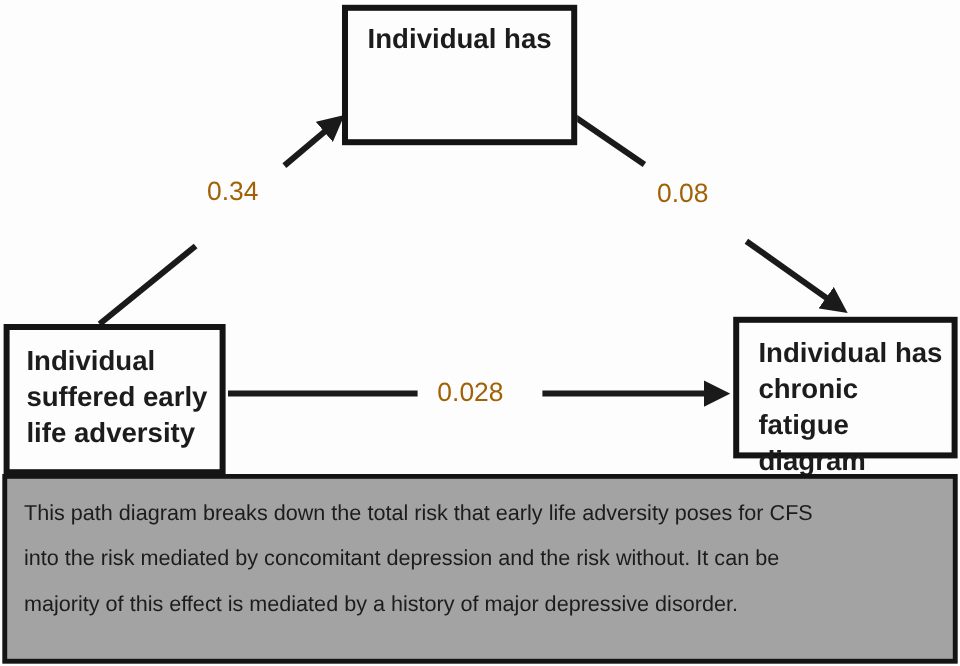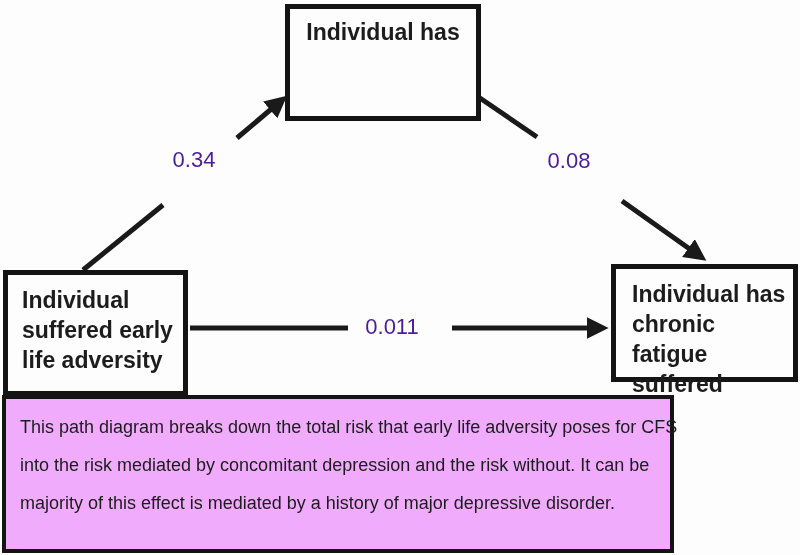--- a/index.html
+++ b/index.html
@@ -58,36 +58,36 @@
     width: 187px;
     height: 118px;
     text-align: left;
     padding: 10px 0 0 16px;
   }
   .coef {
     position: absolute;
     transform: translate(-50%, -50%);
     font-size: 22px;
     font-weight: normal;
-    color: #4c1d95;
+    color: #a16207;
     background: #fdfdfd;
     white-space: nowrap;
   }
   .coef-a2m { left: 194px; top: 160px; }
   .coef-m2c { left: 569px; top: 161px; }
   .coef-a2c { left: 392px; top: 327px; }
   .caption-box {
     position: absolute;
     left: 2px;
     top: 395px;
-    width: 672px;
+    width: 796px;
     height: 158px;
     box-sizing: border-box;
     border: 4px solid #141414;
-    background: #f0abfc;
+    background: #a3a3a3;
     padding: 9px 16px 0 14px;
     font-size: 18px;
     line-height: 38px;
   }
   .caption-line {
     white-space: nowrap;
   }
 </style>
 </head>
 <body>
@@ -117,26 +117,26 @@
 
   <div class="node node-adversity">
     <div>Individual</div>
     <div>suffered early</div>
     <div>life adversity</div>
   </div>
 
   <div class="node node-cfs">
     <div>Individual has</div>
     <div>chronic fatigue</div>
-    <div>suffered</div>
+    <div>diagram</div>
   </div>
 
   <div class="coef coef-a2m">0.34</div>
   <div class="coef coef-m2c">0.08</div>
-  <div class="coef coef-a2c">0.011</div>
+  <div class="coef coef-a2c">0.028</div>
 
   <div class="caption-box">
     <div class="caption-line">This path diagram breaks down the total risk that early life adversity poses for CFS</div>
     <div class="caption-line">into the risk mediated by concomitant depression and the risk without. It can be</div>
     <div class="caption-line">majority of this effect is mediated by a history of major depressive disorder.</div>
   </div>
 
 </div>
 
 </body></html>

